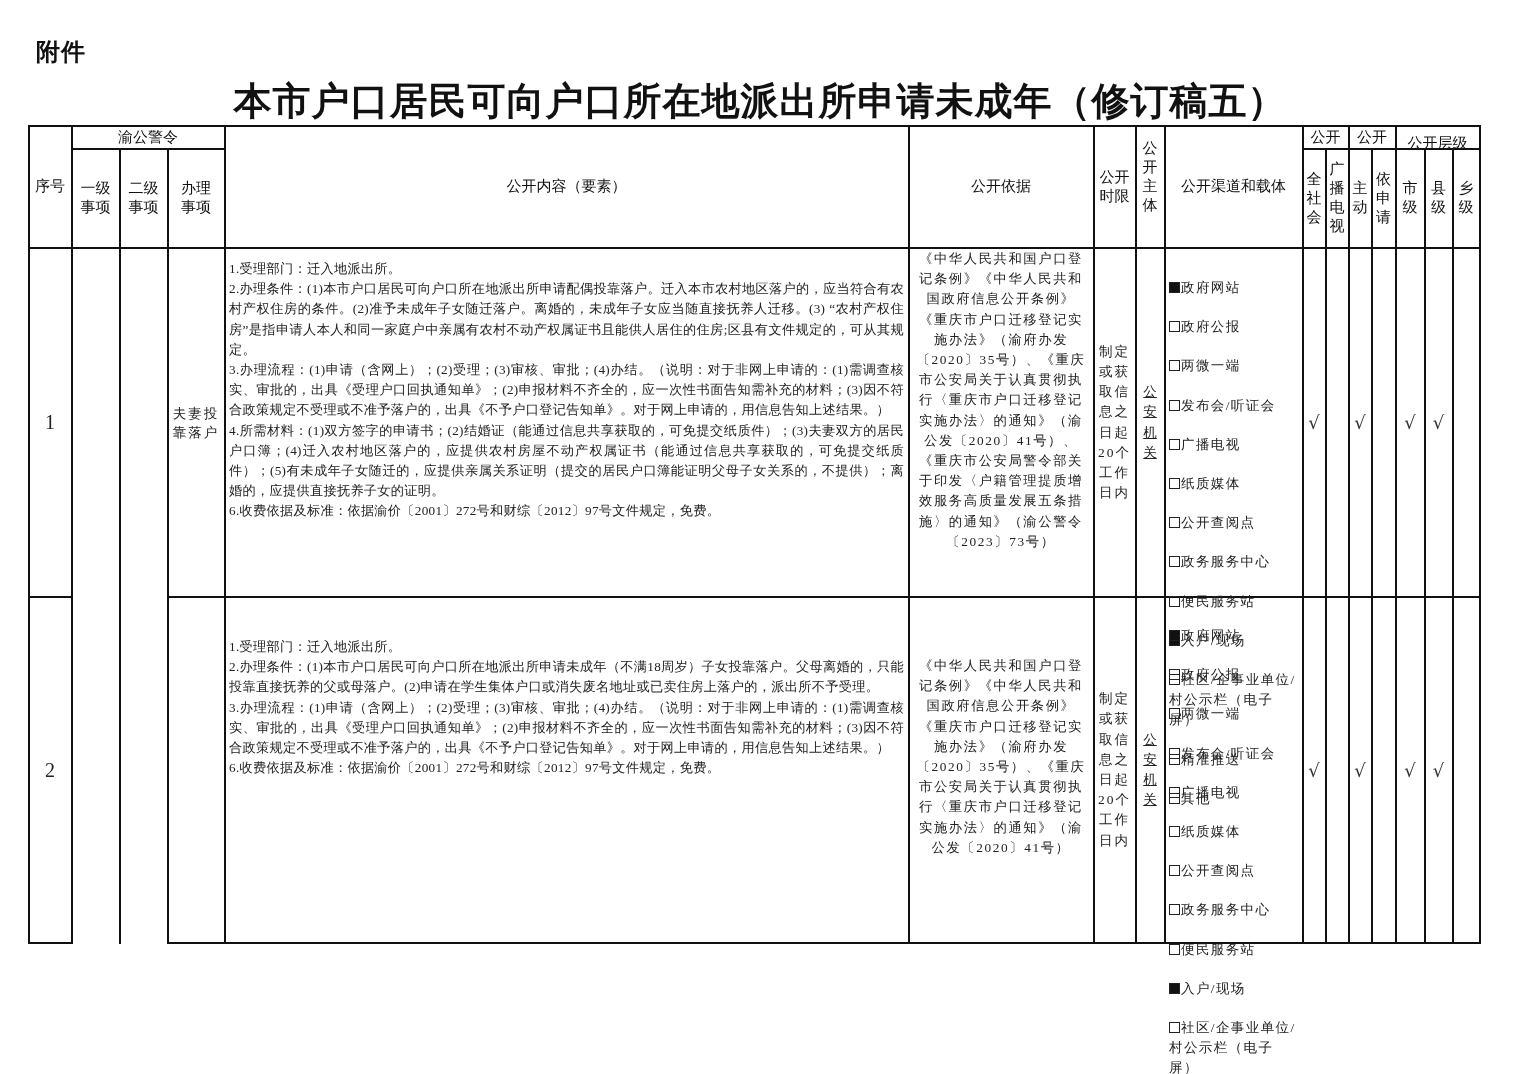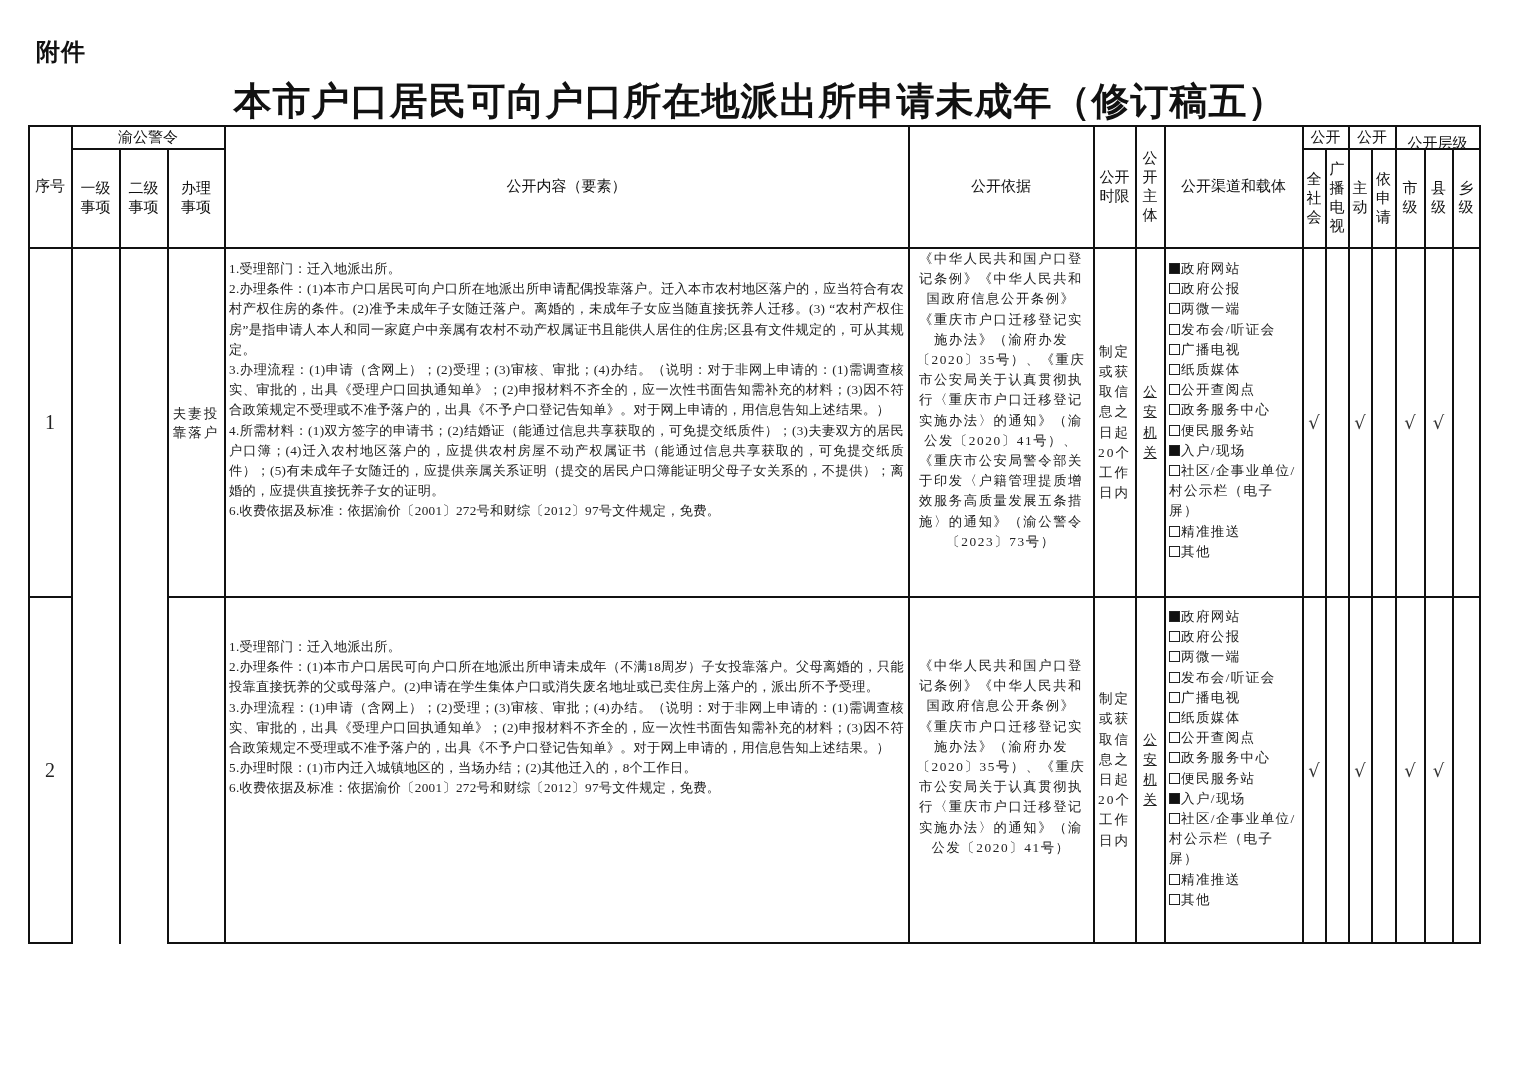--- a/index.html
+++ b/index.html
@@ -15,21 +15,21 @@
   .cell { position:absolute; display:flex; align-items:center; justify-content:center;
           text-align:center; box-sizing:border-box; }
   .hd { font-family:"DejaVu Sans",sans-serif; font-size:15px; line-height:19px; }
   .hd-v { font-family:"DejaVu Sans",sans-serif; font-size:15px; line-height:19px; width:18px; word-break:break-all; }
   .serif { font-family:"Liberation Serif","DejaVu Serif",serif; color:#222; }
   .content { position:absolute; box-sizing:border-box; font-size:13.2px; line-height:20.2px;
              text-align:justify; padding:0 4px; letter-spacing:0.3px; }
   .basis { position:absolute; box-sizing:border-box; font-size:13.3px; line-height:20.2px;
            text-align:center; padding:0 6px; letter-spacing:1.6px; }
   .channels { position:absolute; box-sizing:border-box; font-size:13.5px; line-height:20.2px; padding:0 4px; letter-spacing:1.4px; }
-  .ch-item { display:block; }
+  .ch-item { display:block;margin-top:19px; }
   .box { display:inline-block; width:11px; height:11px; border:1px solid #222; vertical-align:-1px; margin-right:1px; box-sizing:border-box; }
   .box.on { background:#111; }
   .check { font-size:18px; color:#333; }
   .seq { font-size:20px; }
   .item-name { font-size:13.5px; line-height:19px; letter-spacing:2px; width:50px; }
   .deadline { font-size:13.5px; line-height:20.2px; width:36px; letter-spacing:2px; }
   .subject { font-size:13.5px; line-height:20.2px; width:16px;text-decoration:underline; }
 </style>
 </head>
 <body>
@@ -77,21 +77,21 @@
       <div class="hd" style="width:40px">二级事项</div>
     </div>
   <div class="cell" style="left:168px;top:149px;width:56px;height:98px">
       <div class="hd" style="width:40px">办理事项</div>
     </div>
   <div class="cell hd" style="left:909px;top:126px;width:184px;height:121px">公开依据</div>
   <div class="cell hd" style="left:225px;top:126px;width:683px;height:121px">公开内容（要素）</div>
   <div class="cell" style="left:1094px;top:126px;width:41px;height:121px">
       <div class="hd" style="width:36px">公开时限</div>
     </div>
-  <div class="cell" style="left:1136px;top:126px;width:28px;height:121px">
+  <div class="cell" style="left:1136px;top:116px;width:28px;height:121px">
       <div class="hd-v">公开主体</div>
     </div>
   <div class="cell hd" style="left:1165px;top:126px;width:137px;height:121px">公开渠道和载体</div>
   <div class="cell hd" style="left:1303px;top:126px;width:45px;height:22px">公开</div>
   <div class="cell hd" style="left:1349px;top:126px;width:46px;height:22px">公开</div>
   <div class="cell hd" style="left:1396px;top:132px;width:83px;height:22px">公开层级</div>
   <div class="cell" style="left:1303px;top:149px;width:22px;height:98px">
       <div class="hd-v">全社会</div>
     </div>
   <div class="cell" style="left:1326px;top:149px;width:22px;height:98px">
@@ -152,21 +152,20 @@
   <div class="cell check" style="left:1372px;top:249px;width:23px;height:347px"></div>
   <div class="cell check" style="left:1396px;top:249px;width:28px;height:347px">√</div>
   <div class="cell check" style="left:1425px;top:249px;width:27px;height:347px">√</div>
   <div class="cell check" style="left:1453px;top:249px;width:26px;height:347px"></div>
 
   <div class="cell serif seq" style="left:29px;top:598px;width:42px;height:344px">2</div>
   <div class="content serif" style="left:225px;top:637px;width:683px">
     <div>1.受理部门：迁入地派出所。</div>
     <div>2.办理条件：(1)本市户口居民可向户口所在地派出所申请未成年（不满18周岁）子女投靠落户。父母离婚的，只能投靠直接抚养的父或母落户。(2)申请在学生集体户口或消失废名地址或已卖住房上落户的，派出所不予受理。</div>
     <div>3.办理流程：(1)申请（含网上）；(2)受理；(3)审核、审批；(4)办结。（说明：对于非网上申请的：(1)需调查核实、审批的，出具《受理户口回执通知单》；(2)申报材料不齐全的，应一次性书面告知需补充的材料；(3)因不符合政策规定不受理或不准予落户的，出具《不予户口登记告知单》。对于网上申请的，用信息告知上述结果。）</div>
-    <div>5.办理时限：(1)市内迁入城镇地区的，当场办结；(2)其他迁入的，8个工作日。</div>
     <div>6.收费依据及标准：依据渝价〔2001〕272号和财综〔2012〕97号文件规定，免费。</div>
   </div>
   <div class="basis serif" style="left:909px;top:656px;width:184px">《中华人民共和国户口登记条例》《中华人民共和国政府信息公开条例》《重庆市户口迁移登记实施办法》（渝府办发〔2020〕35号）、《重庆市公安局关于认真贯彻执行〈重庆市户口迁移登记实施办法〉的通知》（渝公发〔2020〕41号）</div>
   <div class="cell" style="left:1094px;top:598px;width:41px;height:344px">
       <div class="serif deadline">制定或获取信息之日起20个工作日内</div>
     </div>
   <div class="cell" style="left:1136px;top:598px;width:28px;height:344px">
       <div class="serif subject">公安机关</div>
     </div>
   <div class="channels serif" style="left:1165px;top:607px;width:137px">

